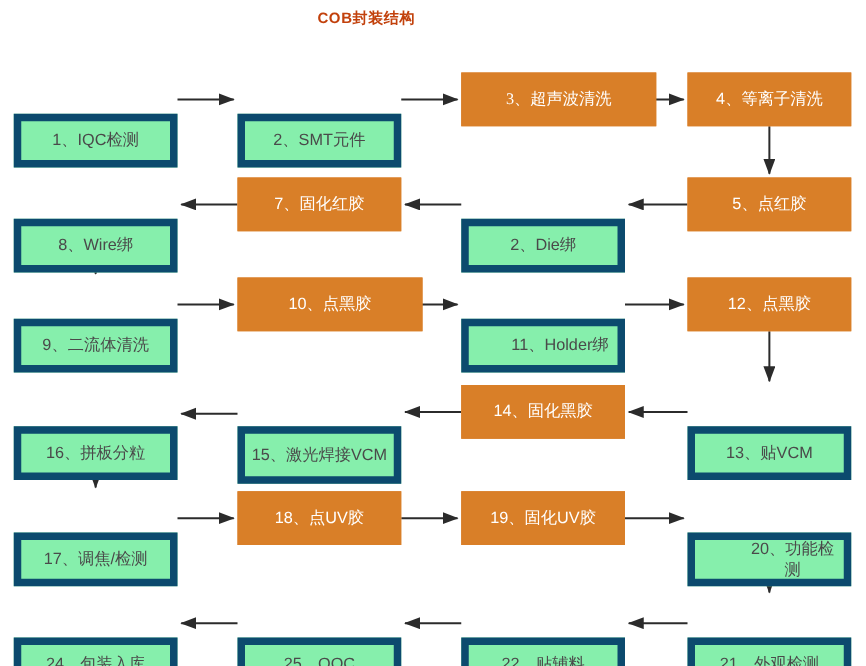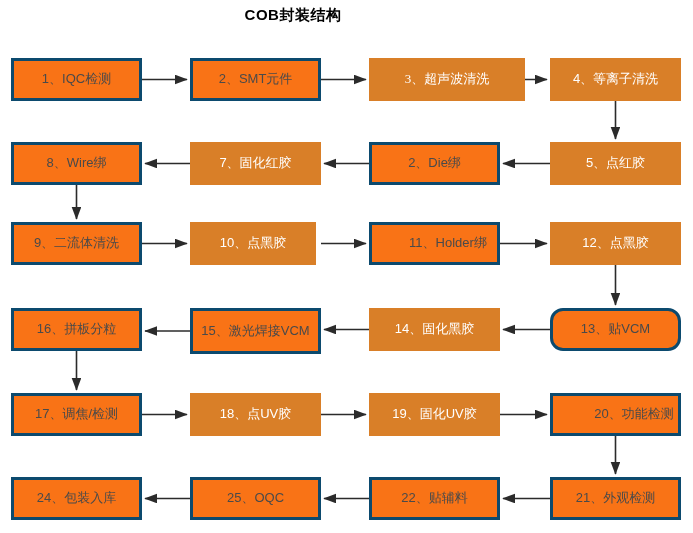--- a/index.html
+++ b/index.html
@@ -19,40 +19,41 @@
     left: 0; top: 0;
     width: 693px;
     height: 533px;
   }
   .title {
     position: absolute;
     left: 0;
     top: 6px;
     width: 586px;
     text-align: center;
-    font-size: 15px;
+    font-size: 12px;
     font-weight: bold;
-    color: #000000;
+    color: #c2410c;
     letter-spacing: 0.5px;
   }
   .node {
     position: absolute;
     box-sizing: border-box;
     display: flex;
     align-items: center;
     justify-content: center;
     text-align: center;
     font-size: 13px;
     line-height: 1.25;
     padding: 2px 4px;
   }
   .node.plain {
-    background: #f97316;
-    border: 3px solid #0c4a6e;
+    background: #86efac;
+    border: 6px solid #0c4a6e;
     color: #4a4a4a;
+    margin-top: 33px;
   }
   .node.filled {
     background: #d97f28;
     border: 1px solid #d97f28;
     color: #ffffff;
   }
   .node span {
     display: block;
     width: 100%;
   }
@@ -122,30 +123,30 @@
       </div>
       <div class="node filled" style="left: 190px; top: 142px; width: 131px; height: 43px;">
         <span>7、固化红胶</span>
       </div>
       <div class="node plain" style="left: 11px; top: 142px; width: 131px; height: 43px;">
         <span>8、Wire绑</span>
       </div>
       <div class="node plain" style="left: 11px; top: 222px; width: 131px; height: 43px;">
         <span>9、二流体清洗</span>
       </div>
-      <div class="node filled" style="left: 190px; top: 222px; width: 126px; height: 43px;">
+      <div class="node filled" style="left: 190px; top: 222px; width: 148px; height: 43px;">
         <span>10、点黑胶</span>
       </div>
       <div class="node plain" style="left: 369px; top: 222px; width: 131px; height: 43px; padding-left: 31px;">
         <span>11、Holder绑</span>
       </div>
       <div class="node filled" style="left: 550px; top: 222px; width: 131px; height: 43px;">
         <span>12、点黑胶</span>
       </div>
-      <div class="node plain" style="left: 550px; top: 308px; width: 131px; height: 43px; border-radius: 13px;">
+      <div class="node plain" style="left: 550px; top: 308px; width: 131px; height: 43px;">
         <span>13、贴VCM</span>
       </div>
       <div class="node filled" style="left: 369px; top: 308px; width: 131px; height: 43px; align-items: center;">
         <span>14、固化黑胶</span>
       </div>
       <div class="node plain" style="left: 190px; top: 308px; width: 131px; height: 46px;">
         <span>15、激光焊接VCM</span>
       </div>
       <div class="node plain" style="left: 11px; top: 308px; width: 131px; height: 43px; justify-content: flex-end;">
         <span>16、拼板分粒</span>

